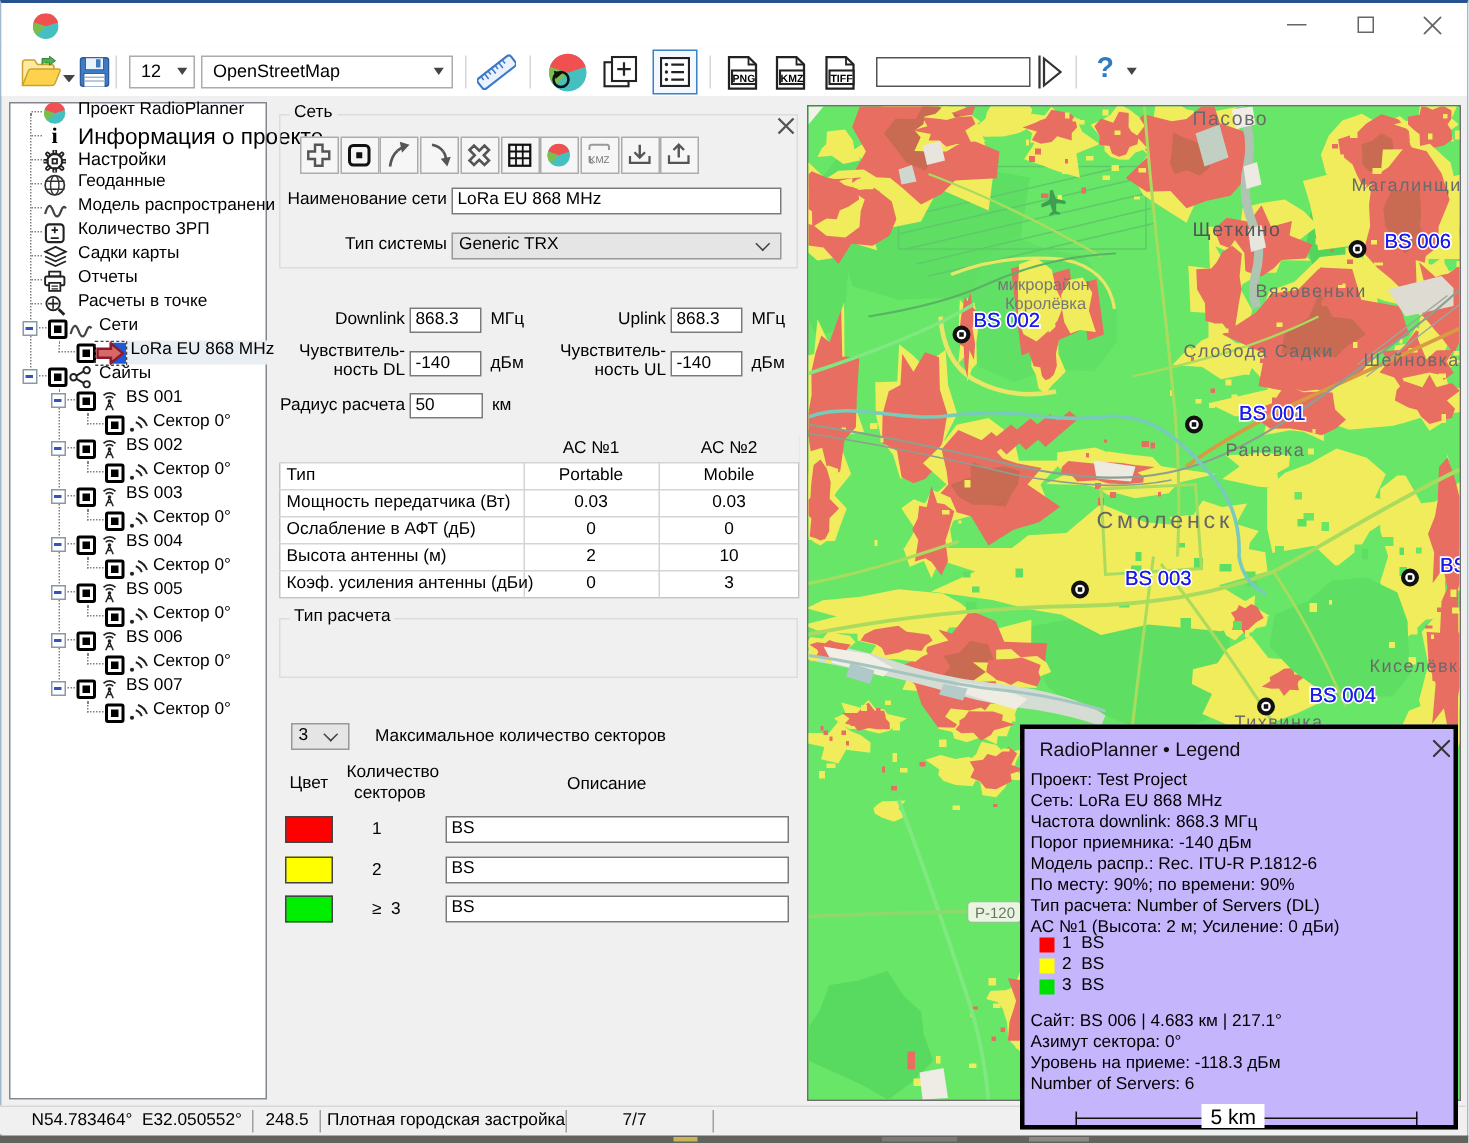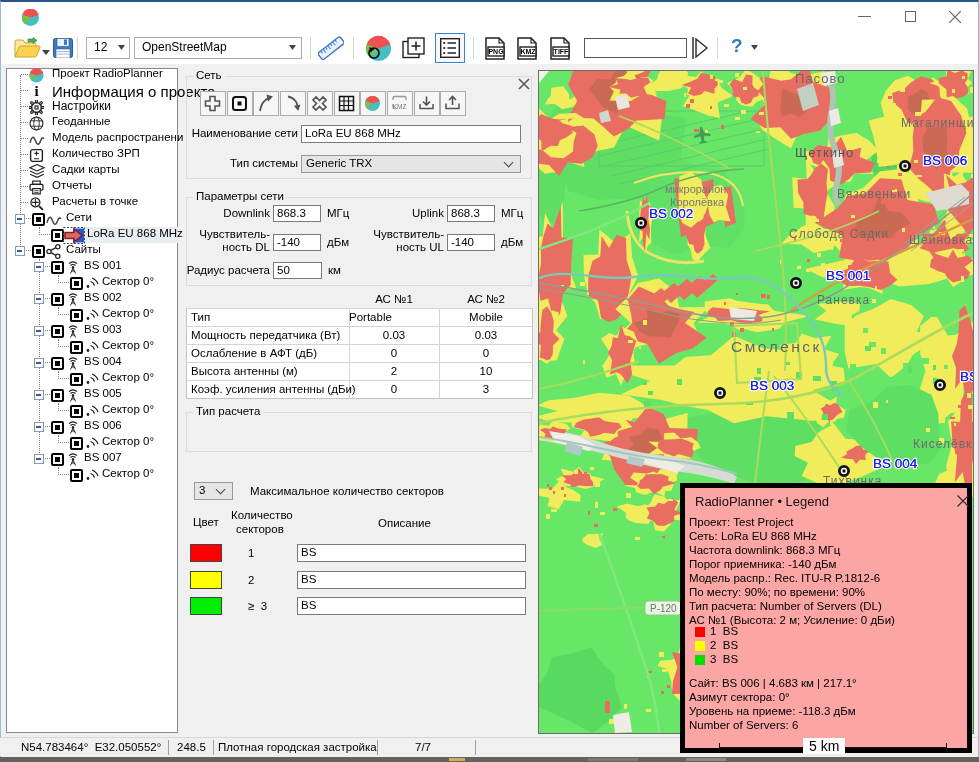--- a/index.html
+++ b/index.html
@@ -441,23 +441,20 @@
     </svg>
 <div class="ibtn" style="left:440px;top:91px"></div>
 <svg class="abs" style="left:440px;top:91px" width="25" height="25" viewBox="0 0 25 25">
       <path d="M12.5,14 v-8 M9,9 l3.5,-3.5 3.5,3.5" fill="none" stroke="#555" stroke-width="1.6"></path>
       <path d="M6,12.5 v5 h13 v-5" fill="none" stroke="#555" stroke-width="1.5"></path>
     </svg>
 <div class="lbl" style="right:681px;top:127px">Наименование сети</div>
 <div class="tin" style="left:301px;top:125px;width:220px;height:18px">LoRa EU 868 MHz</div>
 <div class="lbl" style="right:681px;top:157px">Тип системы</div>
 <div class="ddown" style="left:301px;top:155px;width:220px;height:18px">Generic TRX<span class="chev"></span></div>
-<div class="grp" style="left:186px;top:197px;width:346px;height:89px">
-      <div class="glabel">Параметры сети</div>
-    </div>
 <div class="lbl" style="right:709px;top:207px">Downlink</div>
 <div class="tin" style="left:273px;top:205px;width:48px;height:17px">868.3</div>
 <div class="lbl" style="left:327px;top:207px">МГц</div>
 <div class="lbl" style="right:535px;top:207px">Uplink</div>
 <div class="tin" style="left:447px;top:205px;width:48px;height:17px">868.3</div>
 <div class="lbl" style="left:501px;top:207px">МГц</div>
 <div class="lbl" style="right:709px;top:228px">Чувствитель-</div>
 <div class="lbl" style="right:709px;top:241px">ность DL</div>
 <div class="tin" style="left:273px;top:234px;width:48px;height:17px">-140</div>
 <div class="lbl" style="left:327px;top:236px">дБм</div>
@@ -473,21 +470,21 @@
 <div class="abs" style="left:186px;top:326px;width:347px;height:1px;background:#D4D4D4"></div>
 <div class="abs" style="left:186px;top:344px;width:347px;height:1px;background:#D4D4D4"></div>
 <div class="abs" style="left:186px;top:362px;width:347px;height:1px;background:#D4D4D4"></div>
 <div class="abs" style="left:186px;top:380px;width:347px;height:1px;background:#D4D4D4"></div>
 <div class="abs" style="left:349px;top:290px;width:1px;height:109px;background:#D4D4D4"></div>
 <div class="abs" style="left:439px;top:290px;width:1px;height:109px;background:#D4D4D4"></div>
 <div class="abs" style="left:186px;top:290px;width:347px;height:18px;background:#F0F0F0"></div>
 <div class="lbl" style="left:349px;top:293px;width:90px;text-align:center">АС №1</div>
 <div class="lbl" style="left:439px;top:293px;width:94px;text-align:center">АС №2</div>
 <div class="lbl" style="left:191px;top:311px">Тип</div>
-<div class="lbl" style="left:349px;top:311px;width:90px;">Portable</div>
+<div class="lbl" style="left:349px;top:311px;width:90px;text-align:center">Portable</div>
 <div class="lbl" style="left:439px;top:311px;width:94px;text-align:center">Mobile</div>
 <div class="lbl" style="left:191px;top:329px">Мощность передатчика (Вт)</div>
 <div class="lbl" style="left:349px;top:329px;width:90px;text-align:center">0.03</div>
 <div class="lbl" style="left:439px;top:329px;width:94px;text-align:center">0.03</div>
 <div class="lbl" style="left:191px;top:347px">Ослабление в АФТ (дБ)</div>
 <div class="lbl" style="left:349px;top:347px;width:90px;text-align:center">0</div>
 <div class="lbl" style="left:439px;top:347px;width:94px;text-align:center">0</div>
 <div class="lbl" style="left:191px;top:365px">Высота антенны (м)</div>
 <div class="lbl" style="left:349px;top:365px;width:90px;text-align:center">2</div>
 <div class="lbl" style="left:439px;top:365px;width:94px;text-align:center">10</div>
@@ -910,21 +907,21 @@
 <text x="421" y="310" font-family="Liberation Sans" font-size="13.5" fill="#1A1AEE" stroke="#fff" stroke-width="2.4" paint-order="stroke" style="paint-order:stroke">BS 00</text>
 <text x="421" y="310" font-family="Liberation Sans" font-size="13.5" fill="#1A1AEE">BS 00</text>
 <circle cx="401" cy="314" r="4.6" fill="#fff" stroke="#111" stroke-width="2.8"></circle>
       <rect x="399.5" y="312.5" width="3" height="3" fill="#111"></rect>
 <text x="334" y="397" font-family="Liberation Sans" font-size="13.5" fill="#1A1AEE" stroke="#fff" stroke-width="2.4" paint-order="stroke" style="paint-order:stroke">BS 004</text>
 <text x="334" y="397" font-family="Liberation Sans" font-size="13.5" fill="#1A1AEE">BS 004</text>
 <circle cx="305" cy="400" r="4.6" fill="#fff" stroke="#111" stroke-width="2.8"></circle>
       <rect x="303.5" y="398.5" width="3" height="3" fill="#111"></rect>
 </svg>
 </div>
-<div id="legend" style="position:absolute;left:680px;top:483px;width:292px;height:270px;background:#fca5a5;border:5px solid #000000;font-size:11.5px;z-index:30">
+<div id="legend" style="position:absolute;left:680px;top:483px;width:292px;height:270px;background:#c4b5fd;border:3px solid #000000;font-size:11.5px;z-index:30">
 <div class="abs" style="left:10px;top:6px;font-size:13px;color:#111">RadioPlanner • Legend</div>
 <svg class="abs" style="left:272px;top:7px" width="12" height="12" viewBox="0 0 12 12">
       <path d="M0.5,0.5 L11.5,11.5 M11.5,0.5 L0.5,11.5" stroke="#333" stroke-width="1.3"></path>
     </svg>
 <div class="abs" style="left:4px;top:27px;line-height:14px;color:#000">
 Проект: Test Project<br>
 Сеть: LoRa EU 868 MHz<br>
 Частота downlink: 868.3 МГц<br>
 Порог приемника: -140 дБм<br>
 Модель распр.: Rec. ITU-R P.1812-6<br>

